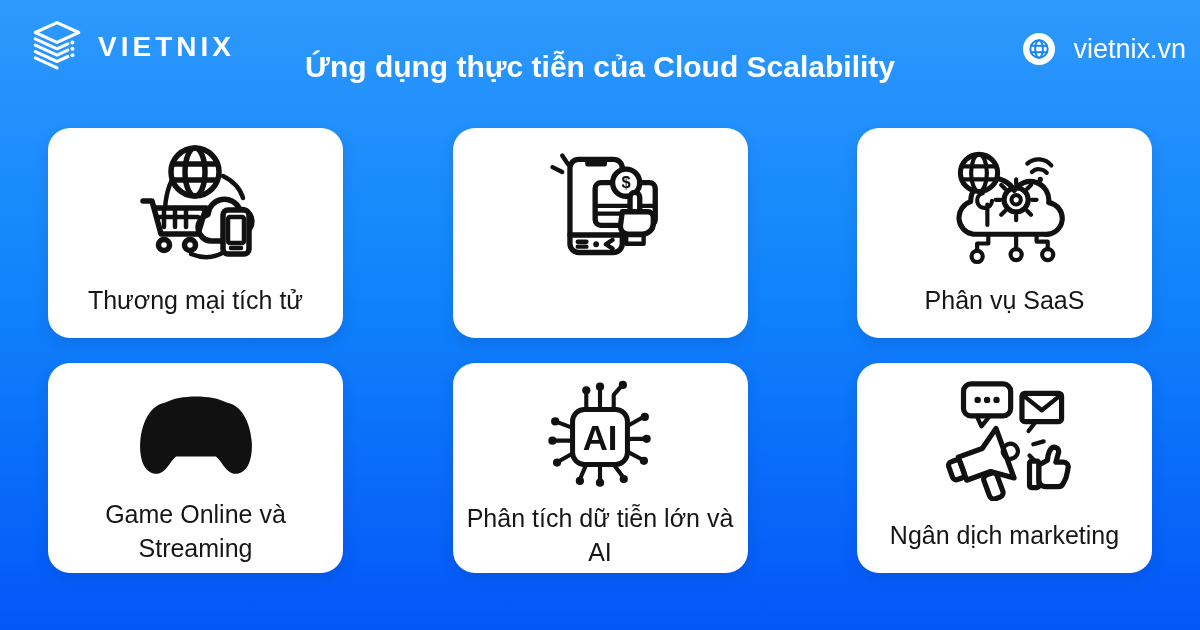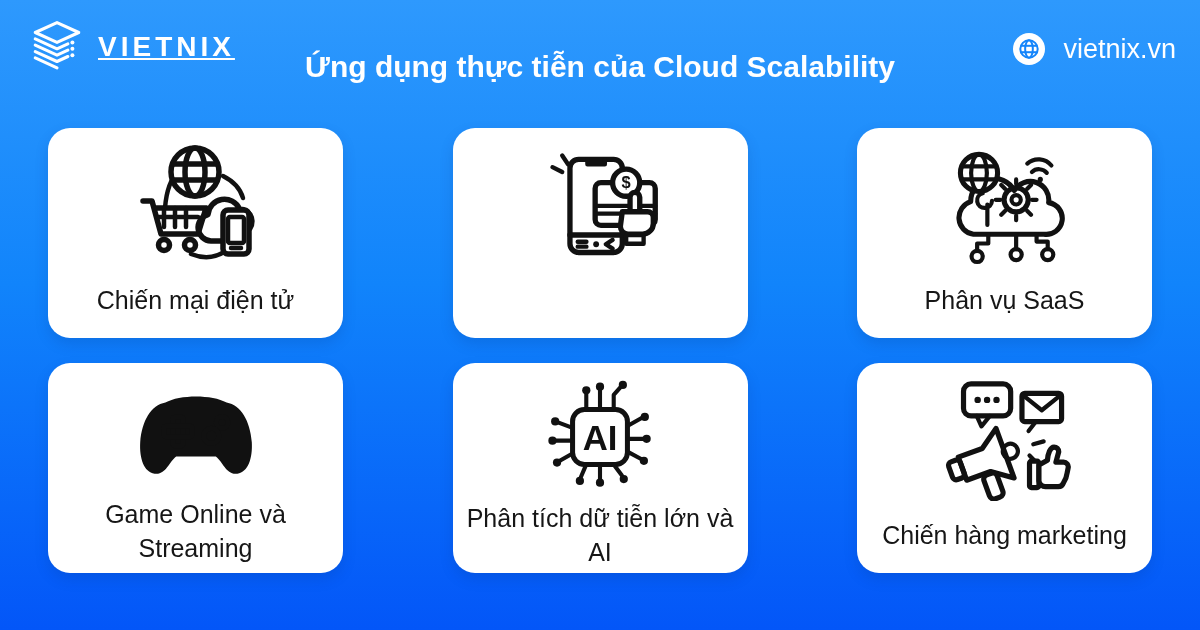--- a/index.html
+++ b/index.html
@@ -3,24 +3,24 @@
 <meta charset="utf-8">
 <style>
   html,body{margin:0;padding:0;}
   .canvas{
     position:relative;width:1200px;height:630px;overflow:hidden;
     background:linear-gradient(180deg,#2E99FD 0%,#1184FB 45%,#0356F8 100%);
     font-family:"Liberation Sans",sans-serif;
   }
   
   .brand{position:absolute;left:28px;top:18px;display:flex;align-items:center;gap:12px;}
-  .brand-name{color:#fff;font-size:28px;font-weight:700;letter-spacing:4px;text-decoration:underline;}
+  .brand-name{color:#fff;font-size:28px;font-weight:700;letter-spacing:4px;}
   .title{position:absolute;left:50%;transform:translateX(-50%);top:50px;margin:0;
          color:#fff;font-size:30px;font-weight:700;white-space:nowrap;}
-  .site{position:absolute;right:24px;top:33px;display:flex;align-items:center;gap:18px;
+  .site{position:absolute;right:14px;top:33px;display:flex;align-items:center;gap:18px;
         color:#fff;font-size:27px;font-weight:400;}
   .globe-badge{width:32px;height:32px;border-radius:50%;background:#fff;
         display:flex;align-items:center;justify-content:center;}
   
   .grid{position:absolute;left:48px;top:128px;width:1104px;display:grid;
         grid-template-columns:repeat(3,295px);justify-content:space-between;
         grid-auto-rows:210px;row-gap:25px;}
   .card{background:#fff;border-radius:22px;display:flex;flex-direction:column;
         align-items:center;padding:10px 14px 8px;box-sizing:border-box;
         box-shadow:0 6px 14px rgba(2,40,110,.15);}
@@ -86,21 +86,21 @@
           <path d="M12,57 h9 l9,33 h37 l8,-26 H25"></path>
           <path class="thin" d="M33,64 v19 M44,64 v19 M55,64 v19 M27,73 h40"></path>
           <circle cx="33" cy="101" r="5.5"></circle>
           <circle cx="59" cy="101" r="5.5"></circle>
           <path d="M80,97 a13.5,13.5 0 0 1 -3,-26.5 a16.5,16.5 0 0 1 31.5,-5.5 a12.5,12.5 0 0 1 7.5,22.5 a9.5,9.5 0 0 1 -6.5,9.5 z"></path>
           <rect class="fillw" x="92" y="66" width="26" height="44" rx="5"></rect>
           <rect class="thin" x="97" y="73" width="16" height="26" rx="2"></rect>
           <path class="thin" d="M100,104 h10"></path>
         </svg>
       </div>
-      <div class="label">Chiến mại điện tử</div>
+      <div class="label">Thương mại tích tử</div>
     </section>
 
     <section class="card">
       <div class="icon-box">
         <svg class="line-icon" width="126" height="118" viewBox="0 0 130 120">
           <path class="thin" d="M26,10 l6,9 M16,22 l10,5"></path>
           <rect x="34" y="14" width="54" height="96" rx="9"></rect>
           <path class="thin" d="M52,14 v5 h18 v-5"></path>
           <path d="M34,92 h54"></path>
           <path class="thin" d="M42,99 h9 M42,104 h9"></path>
@@ -197,17 +197,17 @@
             <circle class="thin" cx="77" cy="85" r="8"></circle>
             <rect x="40" y="100" width="15" height="27" rx="5"></rect>
           </g>
           <path class="thin" d="M95,56 l7,-9 M100,70 l11,-3 M96,82 l7,7"></path>
           <g transform="translate(96,66)">
             <rect class="fillw" x="0" y="22" width="10" height="28" rx="2"></rect>
             <path class="fillw" d="M10,26 l9,-5 c0.5,-7 3,-14 7,-14 a5,5 0 0 1 5,5 l-3,11 h8 a5,5 0 0 1 5,6 l-1,5 c-0.5,4 -2,8 -4,11 a6,6 0 0 1 -6,4 h-13 a7,7 0 0 1 -7,-6 z"></path>
           </g>
         </svg>
       </div>
-      <div class="label">Chiến hàng marketing</div>
+      <div class="label">Ngân dịch marketing</div>
     </section>
 
   </main>
 </div>
 
 </body></html>

